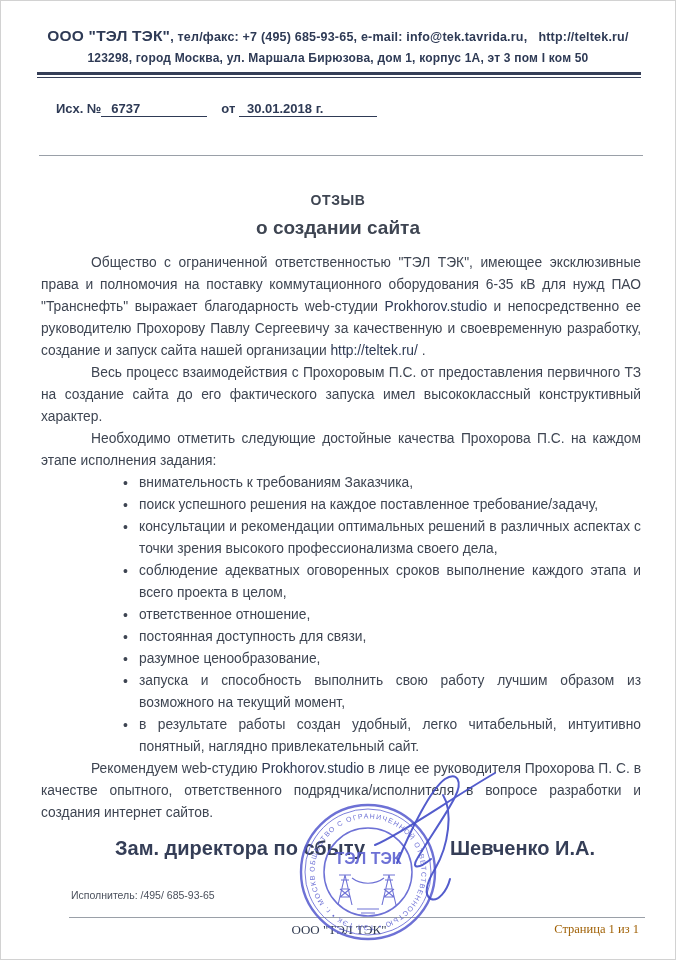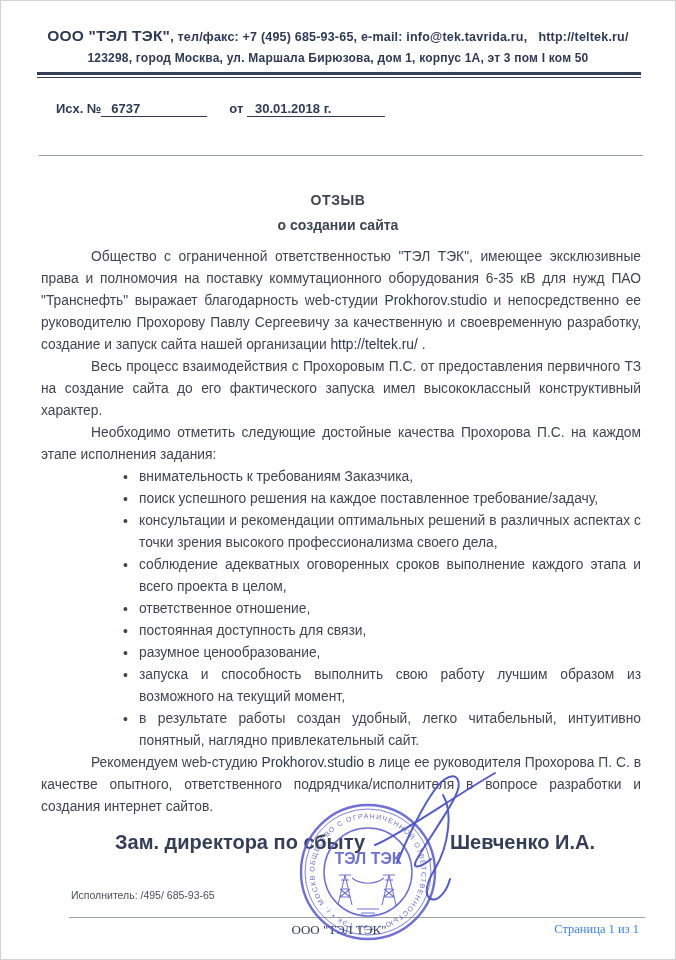--- a/index.html
+++ b/index.html
@@ -22,45 +22,45 @@
   .link{color:#2e3a55;}
   .rule-double{
     margin:7px 34px 0 36px;height:2px;
     border-top:3px solid #353e57;border-bottom:1px solid #353e57;
   }
   
   .ref-row{margin:23px 0 0 55px;font-size:13px;font-weight:bold;color:#2e3a55;}
   .uline{display:inline-block;border-bottom:1.5px solid #2e3a55;text-align:left;}
   .uline.num{width:96px;padding-left:10px;}
   .uline.date{width:130px;padding-left:8px;}
-  .ref-from{margin-left:22px;}
+  .ref-from{margin-left:14px;}
   .rule-thin{margin:38px 32px 0 38px;border-top:1.5px solid #9aa0a8;}
   
   .doc-title{margin-top:36px;text-align:center;font-size:14px;font-weight:bold;letter-spacing:.6px;}
-  .doc-subtitle{margin-top:9px;text-align:center;font-size:14px;font-weight:bold;}
+  .doc-subtitle{margin-top:9px;text-align:center;font-size:19px;font-weight:bold;}
   
   .body-text{margin:13px 34px 0 40px;font-size:13.8px;line-height:22px;text-align:justify;}
   .body-text p{margin:0;text-indent:50px;}
   .body-text ul{margin:0;padding:0 0 0 82px;list-style:none;}
   .body-text li{position:relative;padding-left:16px;text-align:justify;}
   .body-text li::before{content:"•";position:absolute;left:0;top:0;font-size:14px;}
   
   .sign-row{display:flex;justify-content:space-between;margin-top:13px;
     padding:0 80px 0 114px;font-size:20px;font-weight:bold;color:#353e57;}
   
   .stamp{position:absolute;left:296px;top:800px;width:142px;height:142px;opacity:.88;z-index:4;}
   .stamp svg text{font-family:"Liberation Sans", sans-serif;}
   .sig-scribble{position:absolute;left:366px;top:766px;width:136px;height:146px;z-index:5;}
   
   .executor{position:absolute;left:70px;top:888px;font-size:10.5px;color:#4a505c;}
   .footer-rule{position:absolute;left:68px;right:30px;top:916px;border-top:1px solid #9aa0a8;}
   .footer-company{position:absolute;left:0;width:676px;top:921px;text-align:center;
     font-family:"Liberation Serif", serif;font-size:13px;color:#323c52;z-index:2;}
   .footer-page{position:absolute;right:36px;top:921px;
-    font-family:"Liberation Serif", serif;font-size:12.5px;color:#3b82f6;}
+    font-family:"Liberation Serif", serif;font-size:12.5px;color:#a16207;}
 </style>
 </head>
 <body>
 
 <div class="page">
 
   <header class="letterhead">
     <div class="lh-line1">
       <span class="lh-company">ООО "ТЭЛ ТЭК"</span><span>,  тел/факс: +7 (495) 685-93-65,</span>
       <span>e-mail:</span>

